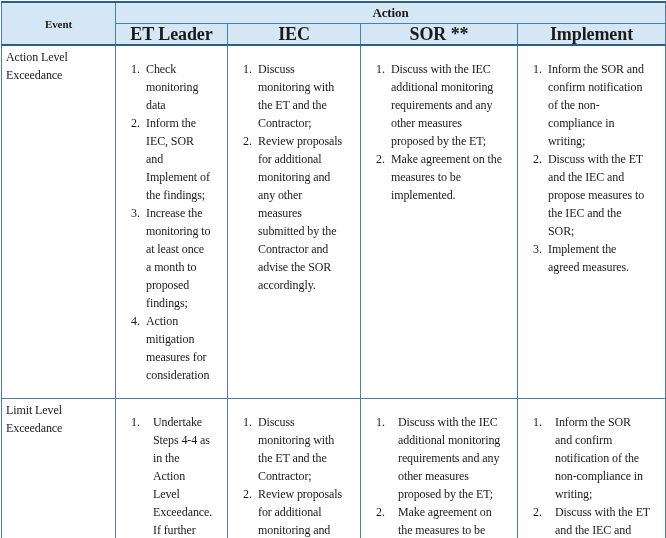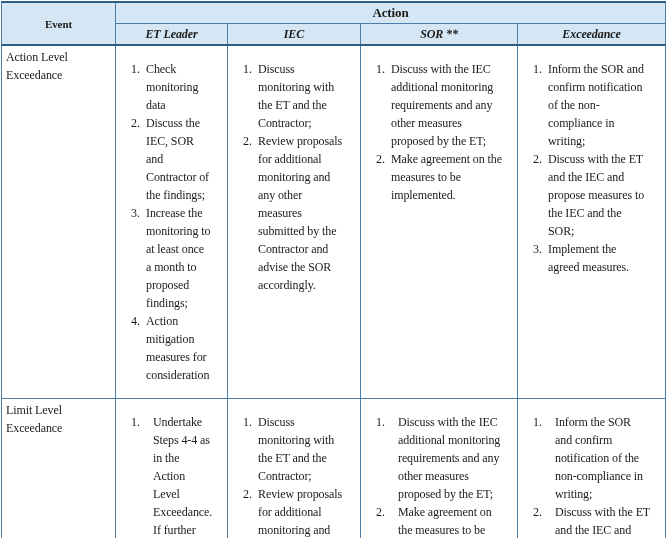--- a/index.html
+++ b/index.html
@@ -42,21 +42,21 @@
     padding:2px 3px;
     box-sizing:border-box;
   }
   thead th{
     background:var(--header-bg);
     font-weight:bold;
     text-align:center;
     padding:1px 2px;
   }
   th.action-th{height:20px;font-size:13px;font-family:Liberation Serif, serif;}
-  th.role-th{height:16px;font-size:12px;border-bottom:2px solid var(--border-dark);font-style:italic;}
+  th.role-th{height:16px;font-size:18px;border-bottom:2px solid var(--border-dark);}
   th.event-th{
     vertical-align:middle;
     font-size:11px;
     border-bottom:2px solid var(--border-dark);
   }
   td.event-cell{
     padding:2px 30px 2px 4px;
   }
   tr.row-1 td{height:229px;}
   tr.row-2 td{height:216px;}
@@ -93,31 +93,31 @@
     </colgroup>
     <thead>
       <tr>
         <th class="event-th" rowspan="2">Event</th>
         <th class="action-th" colspan="4">Action</th>
       </tr>
       <tr>
         <th class="role-th">ET Leader</th>
         <th class="role-th">IEC</th>
         <th class="role-th">SOR **</th>
-        <th class="role-th">Exceedance</th>
+        <th class="role-th">Implement</th>
       </tr>
     </thead>
     <tbody>
 
       <tr class="row-1">
         <td class="event-cell">Action Level Exceedance</td>
         <td>
           <ol class="steps">
               <li>Check monitoring data</li>
-              <li>Discuss the IEC, SOR and Contractor of the findings;</li>
+              <li>Inform the IEC, SOR and Implement of the findings;</li>
               <li>Increase the monitoring to at least once a month to proposed findings;</li>
               <li>Action mitigation measures for consideration</li>
             </ol>
         </td>
         <td>
           <ol class="steps">
               <li>Discuss monitoring with the ET and the Contractor;</li>
               <li>Review proposals for additional monitoring and any other measures submitted by the Contractor and advise the SOR accordingly.</li>
             </ol>
         </td>

